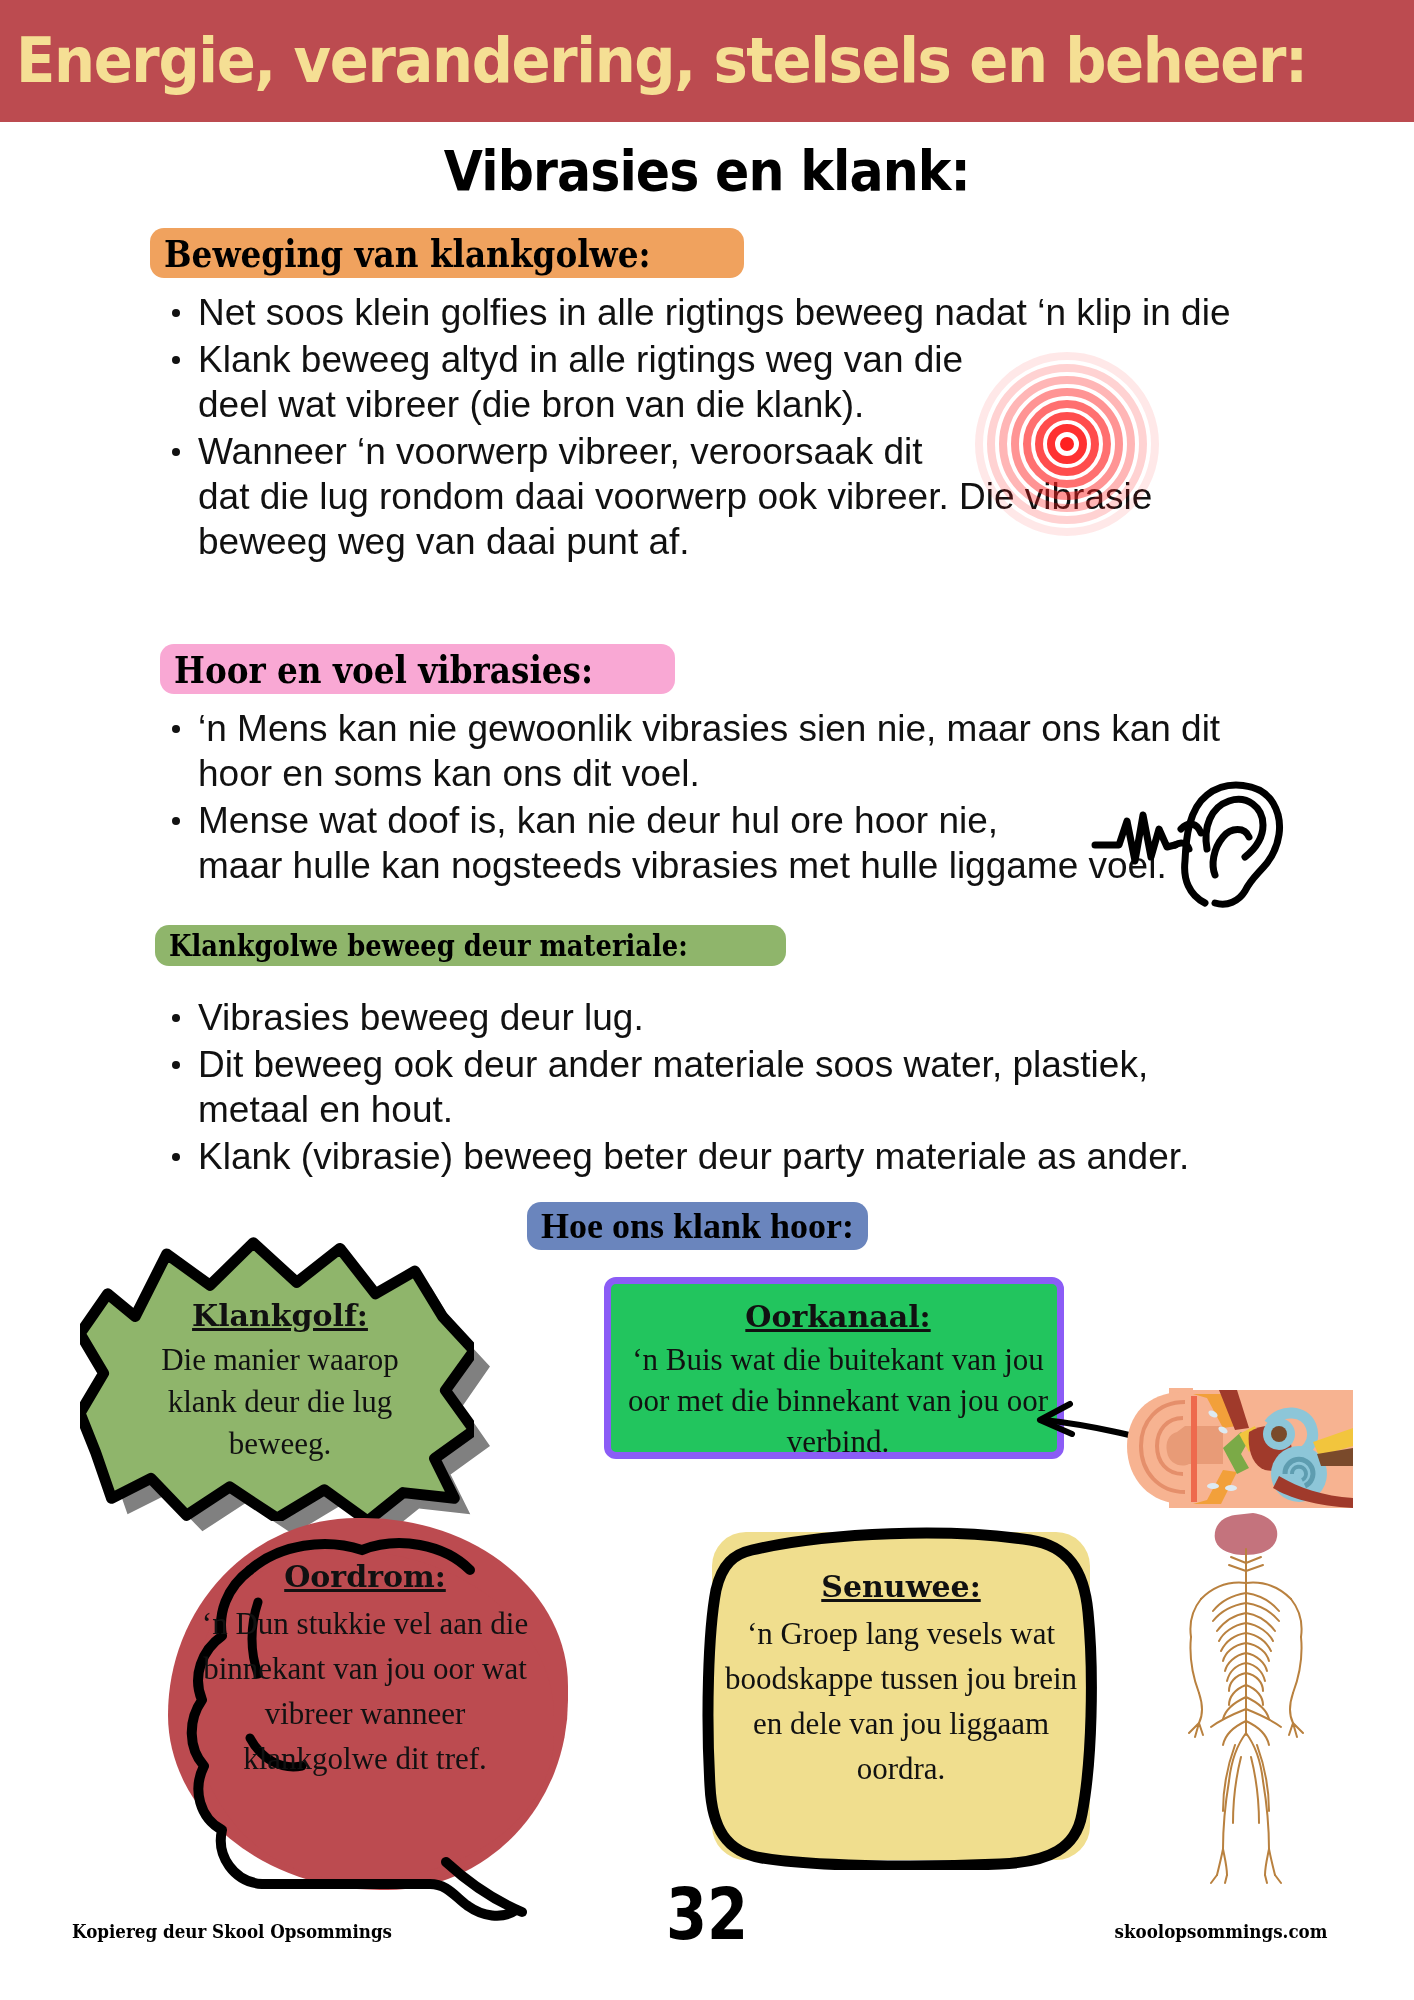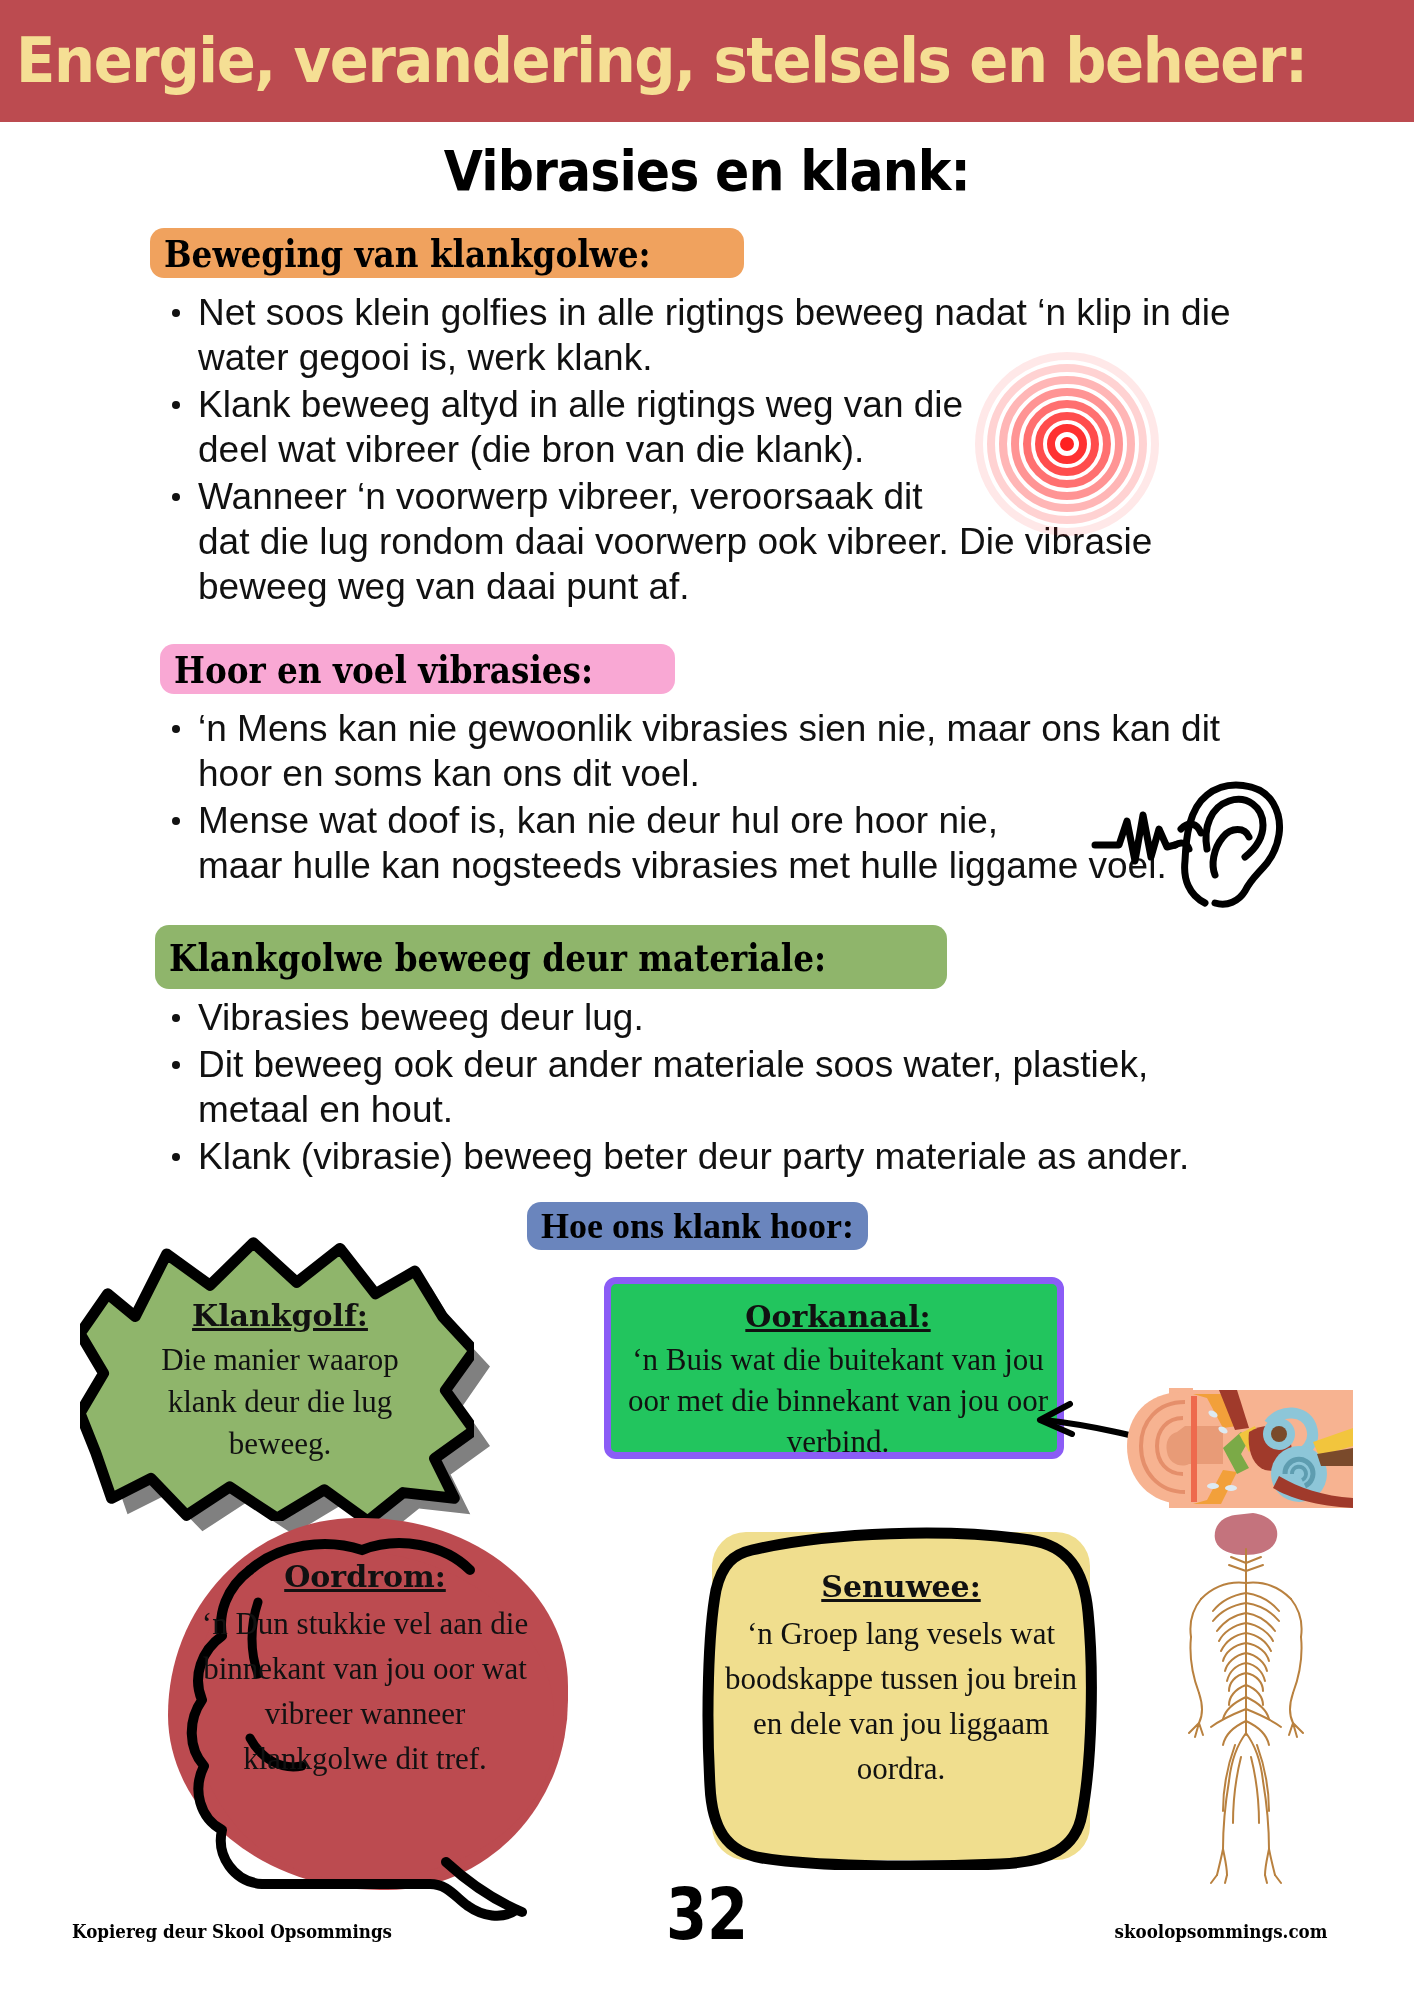--- a/index.html
+++ b/index.html
@@ -45,21 +45,21 @@
     font-weight:700;
     color:#000;
     display:flex; align-items:center;
     padding:0 14px;
     white-space:nowrap;
   }
   .pill span{ display:inline-block; transform:scaleX(0.86); transform-origin:left center; }
 
   #pill-beweging{ left:150px; top:228px; height:50px; font-size:38px; background:#F0A25E; }
   #pill-hoor    { left:160px; top:644px; height:50px; font-size:38px; background:#f9a8d4; }
-  #pill-klankgolwe{ left:155px; top:925px; height:64px; font-size:38px; background:#8FB56B; }
+  #pill-klankgolwe{ left:155px; top:925px; height:41px; font-size:30px; background:#8FB56B; }
   #pill-hoe     { left:527px; top:1202px; height:48px; font-size:36px; background:#6A85BD;
                   font-family:"Liberation Serif", serif; }
   #pill-hoe span{ transform:none; font-weight:700; }
 
   
   .bullets{ position:absolute; list-style:none; margin:0; padding:0; }
   .bullets li{
     position:relative;
     font-family:Liberation Sans, sans-serif;
     font-size:37px; line-height:45px;
@@ -215,21 +215,20 @@
   <span>Vibrasies en klank:</span>
 </div>
 
 <div class="pill" id="pill-beweging">
   <span>Beweging van klankgolwe:</span>
 </div>
 
 <ul class="bullets" id="list-beweging">
   <li>
     <span class="l">Net soos klein golfies in alle rigtings beweeg nadat ‘n klip in die</span>
-    <span class="l">water gegooi is, werk klank.</span>
   </li>
   <li>
     <span class="l">Klank beweeg altyd in alle rigtings weg van die</span>
     <span class="l">deel wat vibreer (die bron van die klank).</span>
   </li>
   <li>
     <span class="l">Wanneer ‘n voorwerp vibreer, veroorsaak dit</span>
     <span class="l">dat die lug rondom daai voorwerp ook vibreer. Die vibrasie</span>
     <span class="l">beweeg weg van daai punt af.</span>
   </li>

